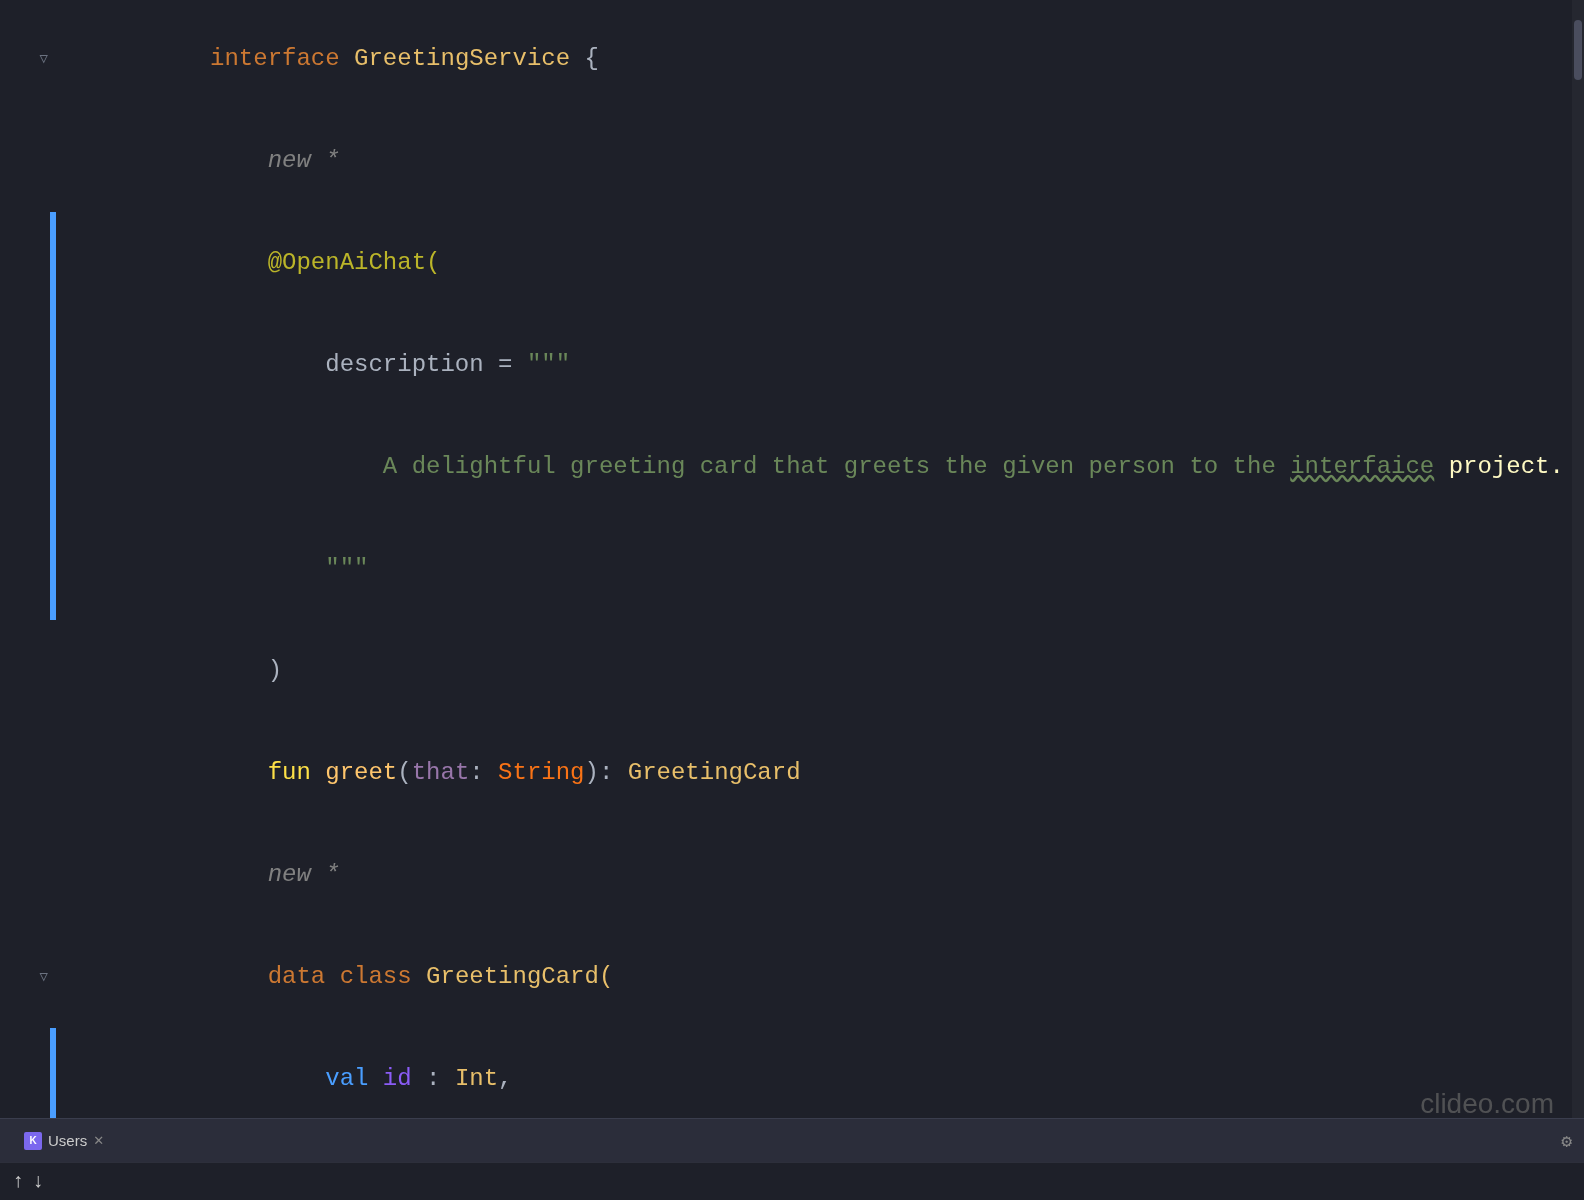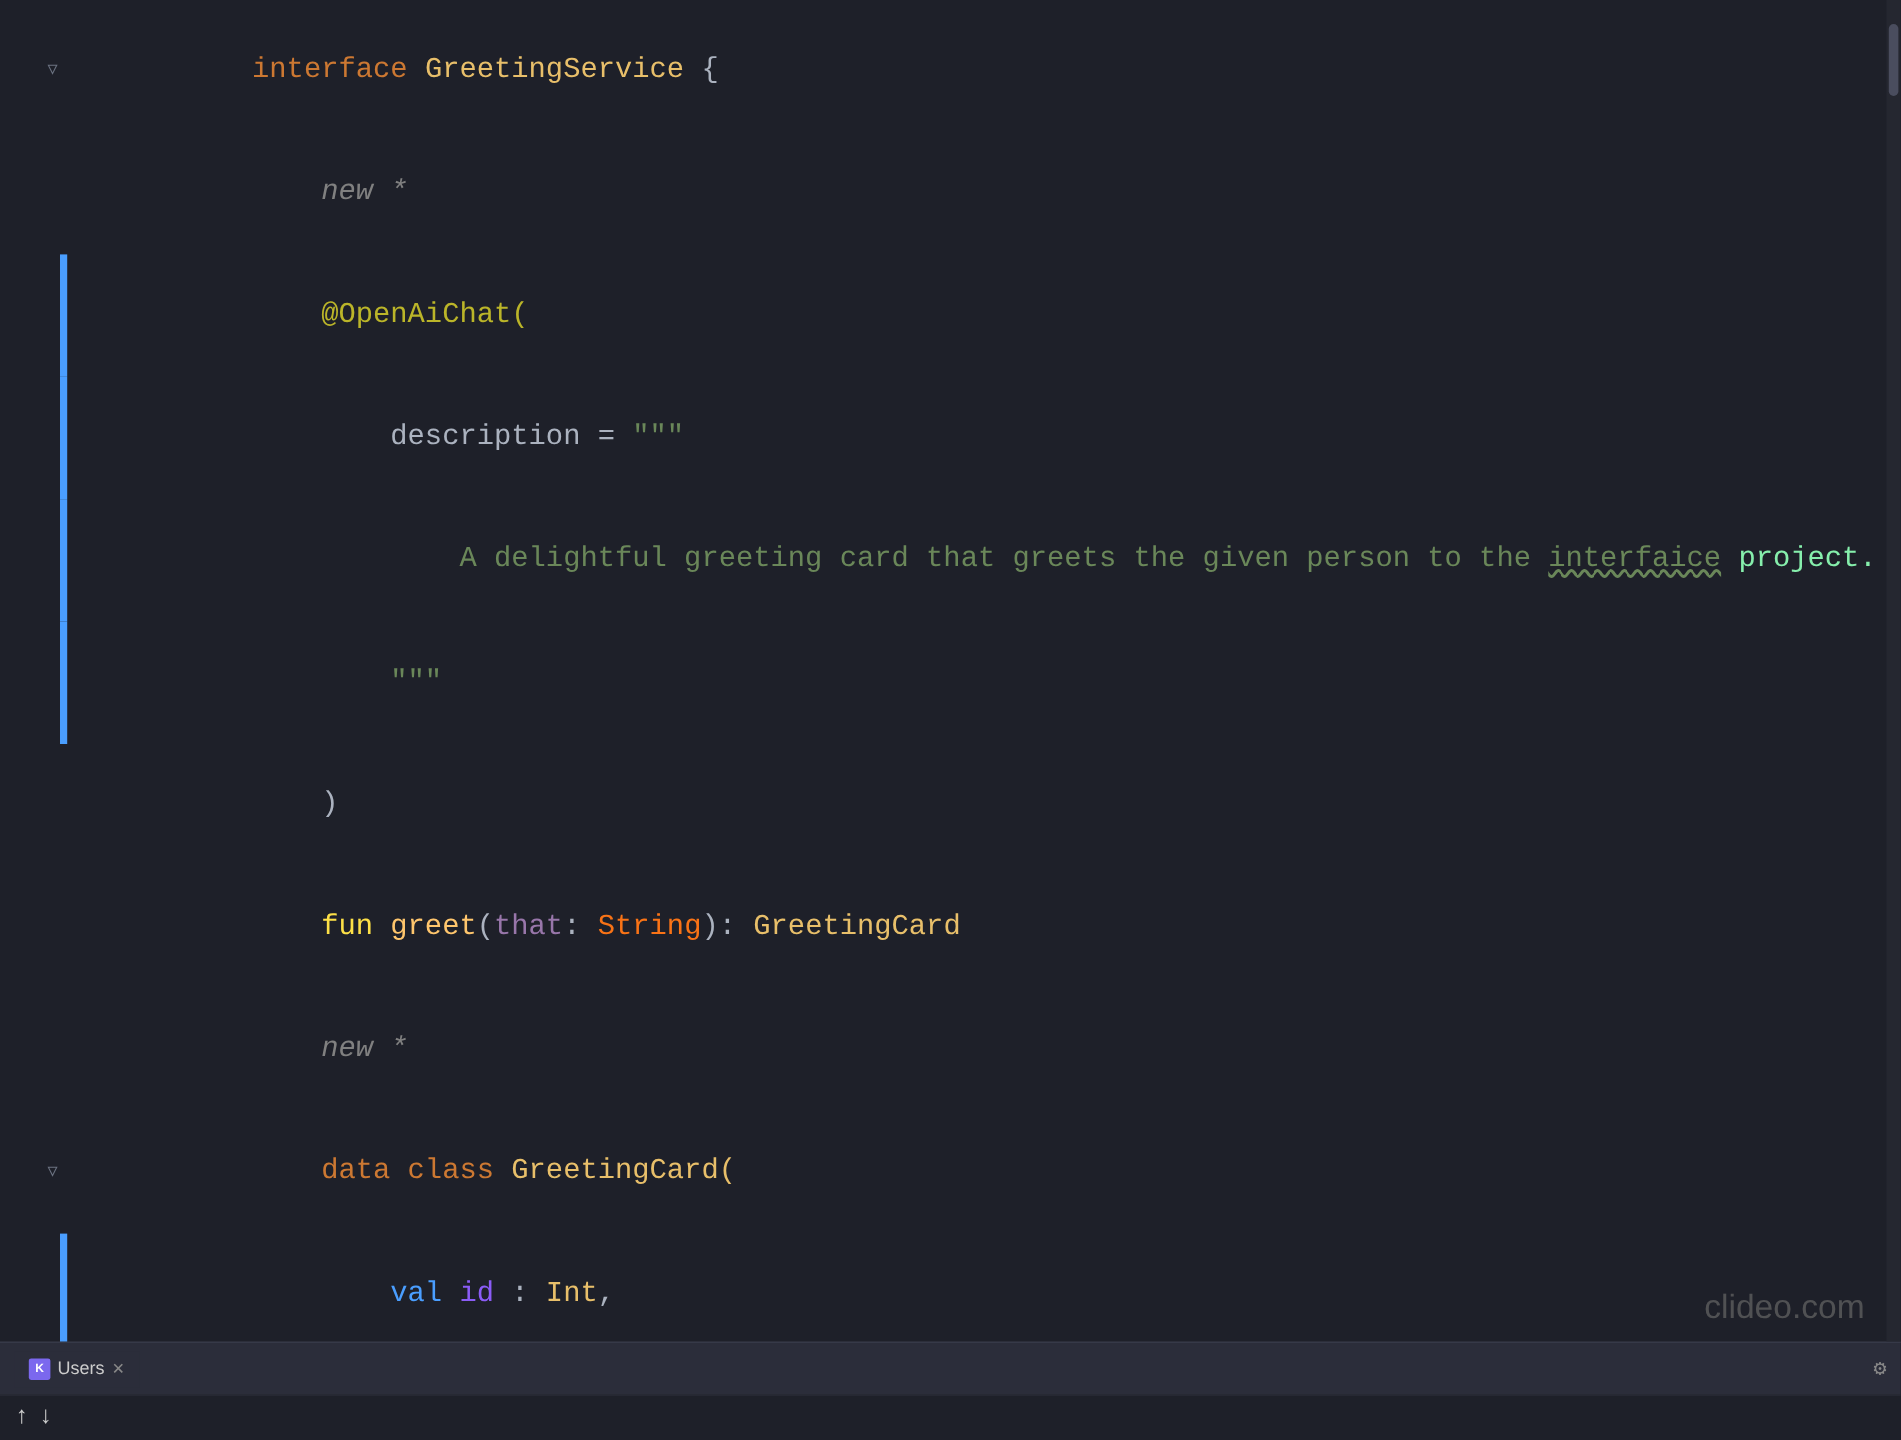--- a/index.html
+++ b/index.html
@@ -144,21 +144,21 @@
     }
 
     .status-path {
       color: #888;
       font-size: 15px;
       font-family: 'Courier New', monospace;
     }
 
     .watermark {
       position: absolute;
-      bottom: 95px;
+      bottom: 80px;
       right: 30px;
       color: #666;
       font-size: 28px;
       font-family: sans-serif;
       opacity: 0.7;
     }
 
     .scrollbar-right {
       position: absolute;
       right: 0;
@@ -221,21 +221,21 @@
         <div class="blue-bar"></div>
         <div class="line-code">
           <span style="color:#abb2bf">        description = </span><span style="color:#6a8759">"""</span>
         </div>
       </div>
 
       <div class="line">
         <div class="gutter-area"></div>
         <div class="blue-bar"></div>
         <div class="line-code">
-          <span style="color:#6a8759">            A delightful greeting card that greets the given person to the </span><span style="color:#6a8759;text-decoration:underline;text-decoration-style:wavy;text-decoration-color:#6a8759">interfaice</span><span style="color:#86efac"> project.</span>
+          <span style="color:#6a8759">            A delightful greeting card that greets the given person to the </span><span style="color:#6a8759;text-decoration:underline;text-decoration-style:wavy;text-decoration-color:#6a8759">interfaice</span><span style="color:#fef9c3"> project.</span>
         </div>
       </div>
 
       <div class="line">
         <div class="gutter-area"></div>
         <div class="blue-bar"></div>
         <div class="line-code">
           <span>        </span><span style="color:#6a8759">"""</span>
         </div>
       </div>

